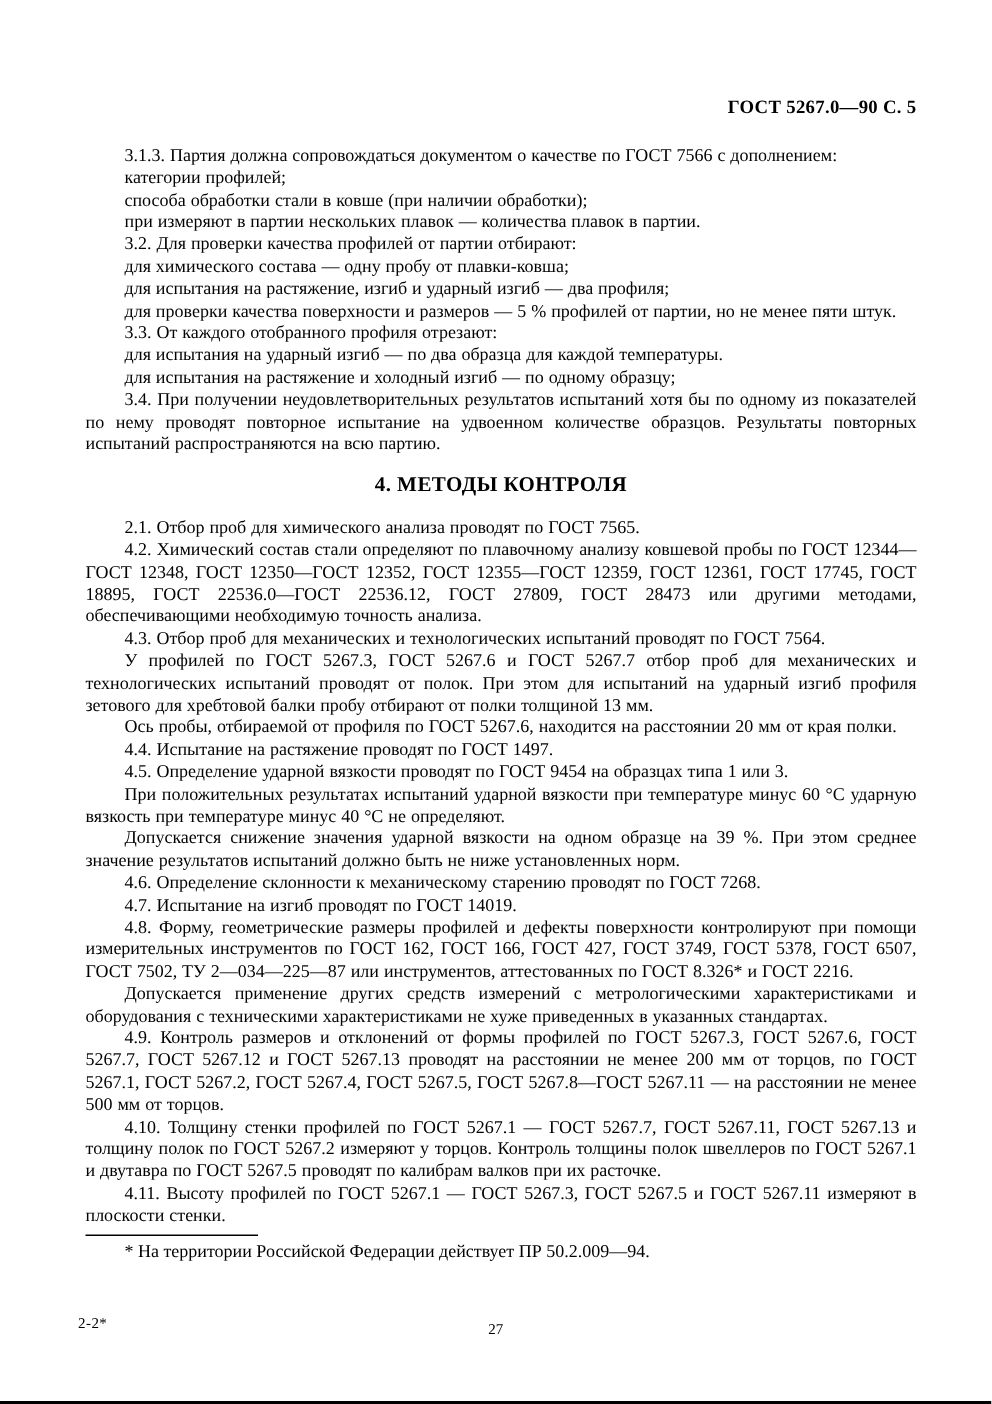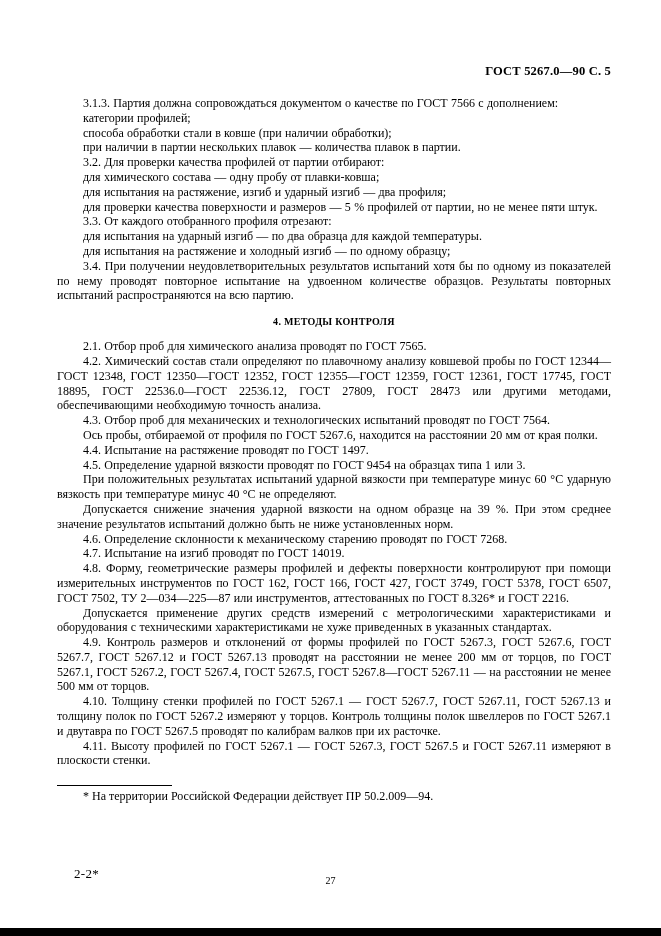--- a/index.html
+++ b/index.html
@@ -8,64 +8,64 @@
     font-family: "Liberation Serif", serif;
     color: #000;
   }
   .page {
     position: relative;
     width: 661px;
     height: 936px;
     background: #fff;
     padding: 64px 50px 0 57px;
     overflow: hidden;
-    border-bottom: 8px solid #000000;
+    border-bottom: 2px solid #000000;
   }
   .doc-header {
     text-align: right;
     font-weight: bold;
     font-size: 12.5px;
     letter-spacing: 0.2px;
     margin-bottom: 17px;
   }
   .para {
     font-size: 12px;
     line-height: 14.8px;
     text-align: justify;
     text-indent: 26px;
     word-spacing: 0.3px;
   }
   .section-heading {
     text-align: center;
     font-weight: bold;
-    font-size: 10px;
+    font-size: 14px;
     margin: 13px 0 12px 0;
     letter-spacing: 0.3px;
     font-family: Liberation Serif, serif;
   }
   .footnote-block {
-    margin-top: 17px;
+    margin-top: 5px;
   }
   .footnote-rule {
     width: 115px;
     height: 0;
     border-top: 1px solid #000;
     margin-bottom: 3px;
   }
   .footnote {
     font-size: 12px;
     line-height: 14px;
     text-indent: 26px;
     text-align: justify;
   }
   .footer-edition-mark {
     position: absolute;
-    left: 74px;
+    left: 52px;
     bottom: 46px;
-    font-size: 13px;
+    font-size: 10px;
     letter-spacing: 0.3px;
   }
   .footer-page-number {
     position: absolute;
     left: 0;
     right: 0;
     bottom: 42px;
     text-align: center;
     font-size: 10px;
   }
@@ -74,37 +74,38 @@
 <body>
 
 <div class="page">
 
   <div class="doc-header">ГОСТ 5267.0—90 С. 5</div>
 
   <div id="sec3-paras">
       <p class="para">3.1.3. Партия должна сопровождаться документом о качестве по ГОСТ 7566 с дополнением:</p>
       <p class="para">категории профилей;</p>
       <p class="para">способа обработки стали в ковше (при наличии обработки);</p>
-      <p class="para">при наличии в партии нескольких плавок — количества плавок в партии.</p>
+      <p class="para">при измеряют в партии нескольких плавок — количества плавок в партии.</p>
       <p class="para">3.2. Для проверки качества профилей от партии отбирают:</p>
       <p class="para">для химического состава — одну пробу от плавки-ковша;</p>
       <p class="para">для испытания на растяжение, изгиб и ударный изгиб — два профиля;</p>
       <p class="para">для проверки качества поверхности и размеров — 5 % профилей от партии, но не менее пяти штук.</p>
       <p class="para">3.3. От каждого отобранного профиля отрезают:</p>
       <p class="para">для испытания на ударный изгиб — по два образца для каждой температуры.</p>
       <p class="para">для испытания на растяжение и холодный изгиб — по одному образцу;</p>
       <p class="para">3.4. При получении неудовлетворительных результатов испытаний хотя бы по одному из показателей по нему проводят повторное испытание на удвоенном количестве образцов. Результаты повторных испытаний распространяются на всю партию.</p>
     </div>
 
   <div class="section-heading">4. МЕТОДЫ КОНТРОЛЯ</div>
 
   <div id="sec4-paras">
       <p class="para">2.1. Отбор проб для химического анализа проводят по ГОСТ 7565.</p>
       <p class="para">4.2. Химический состав стали определяют по плавочному анализу ковшевой пробы по ГОСТ 12344—ГОСТ 12348, ГОСТ 12350—ГОСТ 12352, ГОСТ 12355—ГОСТ 12359, ГОСТ 12361, ГОСТ 17745, ГОСТ 18895, ГОСТ 22536.0—ГОСТ 22536.12, ГОСТ 27809, ГОСТ 28473 или другими методами, обеспечивающими необходимую точность анализа.</p>
       <p class="para">4.3. Отбор проб для механических и технологических испытаний проводят по ГОСТ 7564.</p>
+      <p class="para">У профилей по ГОСТ 5267.3, ГОСТ 5267.6 и ГОСТ 5267.7 отбор проб для механических и технологических испытаний проводят от полок. При этом для испытаний на ударный изгиб профиля зетового для хребтовой балки пробу отбирают от полки толщиной 13 мм.</p>
       <p class="para">Ось пробы, отбираемой от профиля по ГОСТ 5267.6, находится на расстоянии 20 мм от края полки.</p>
       <p class="para">4.4. Испытание на растяжение проводят по ГОСТ 1497.</p>
       <p class="para">4.5. Определение ударной вязкости проводят по ГОСТ 9454 на образцах типа 1 или 3.</p>
       <p class="para">При положительных результатах испытаний ударной вязкости при температуре минус 60 °С ударную вязкость при температуре минус 40 °С не определяют.</p>
       <p class="para">Допускается снижение значения ударной вязкости на одном образце на 39 %. При этом среднее значение результатов испытаний должно быть не ниже установленных норм.</p>
       <p class="para">4.6. Определение склонности к механическому старению проводят по ГОСТ 7268.</p>
       <p class="para">4.7. Испытание на изгиб проводят по ГОСТ 14019.</p>
       <p class="para">4.8. Форму, геометрические размеры профилей и дефекты поверхности контролируют при помощи измерительных инструментов по ГОСТ 162, ГОСТ 166, ГОСТ 427, ГОСТ 3749, ГОСТ 5378, ГОСТ 6507, ГОСТ 7502, ТУ 2—034—225—87 или инструментов, аттестованных по ГОСТ 8.326* и ГОСТ 2216.</p>
       <p class="para">Допускается применение других средств измерений с метрологическими характеристиками и оборудования с техническими характеристиками не хуже приведенных в указанных стандартах.</p>
       <p class="para">4.9. Контроль размеров и отклонений от формы профилей по ГОСТ 5267.3, ГОСТ 5267.6, ГОСТ 5267.7, ГОСТ 5267.12 и ГОСТ 5267.13 проводят на расстоянии не менее 200 мм от торцов, по ГОСТ 5267.1, ГОСТ 5267.2, ГОСТ 5267.4, ГОСТ 5267.5, ГОСТ 5267.8—ГОСТ 5267.11 — на расстоянии не менее 500 мм от торцов.</p>

